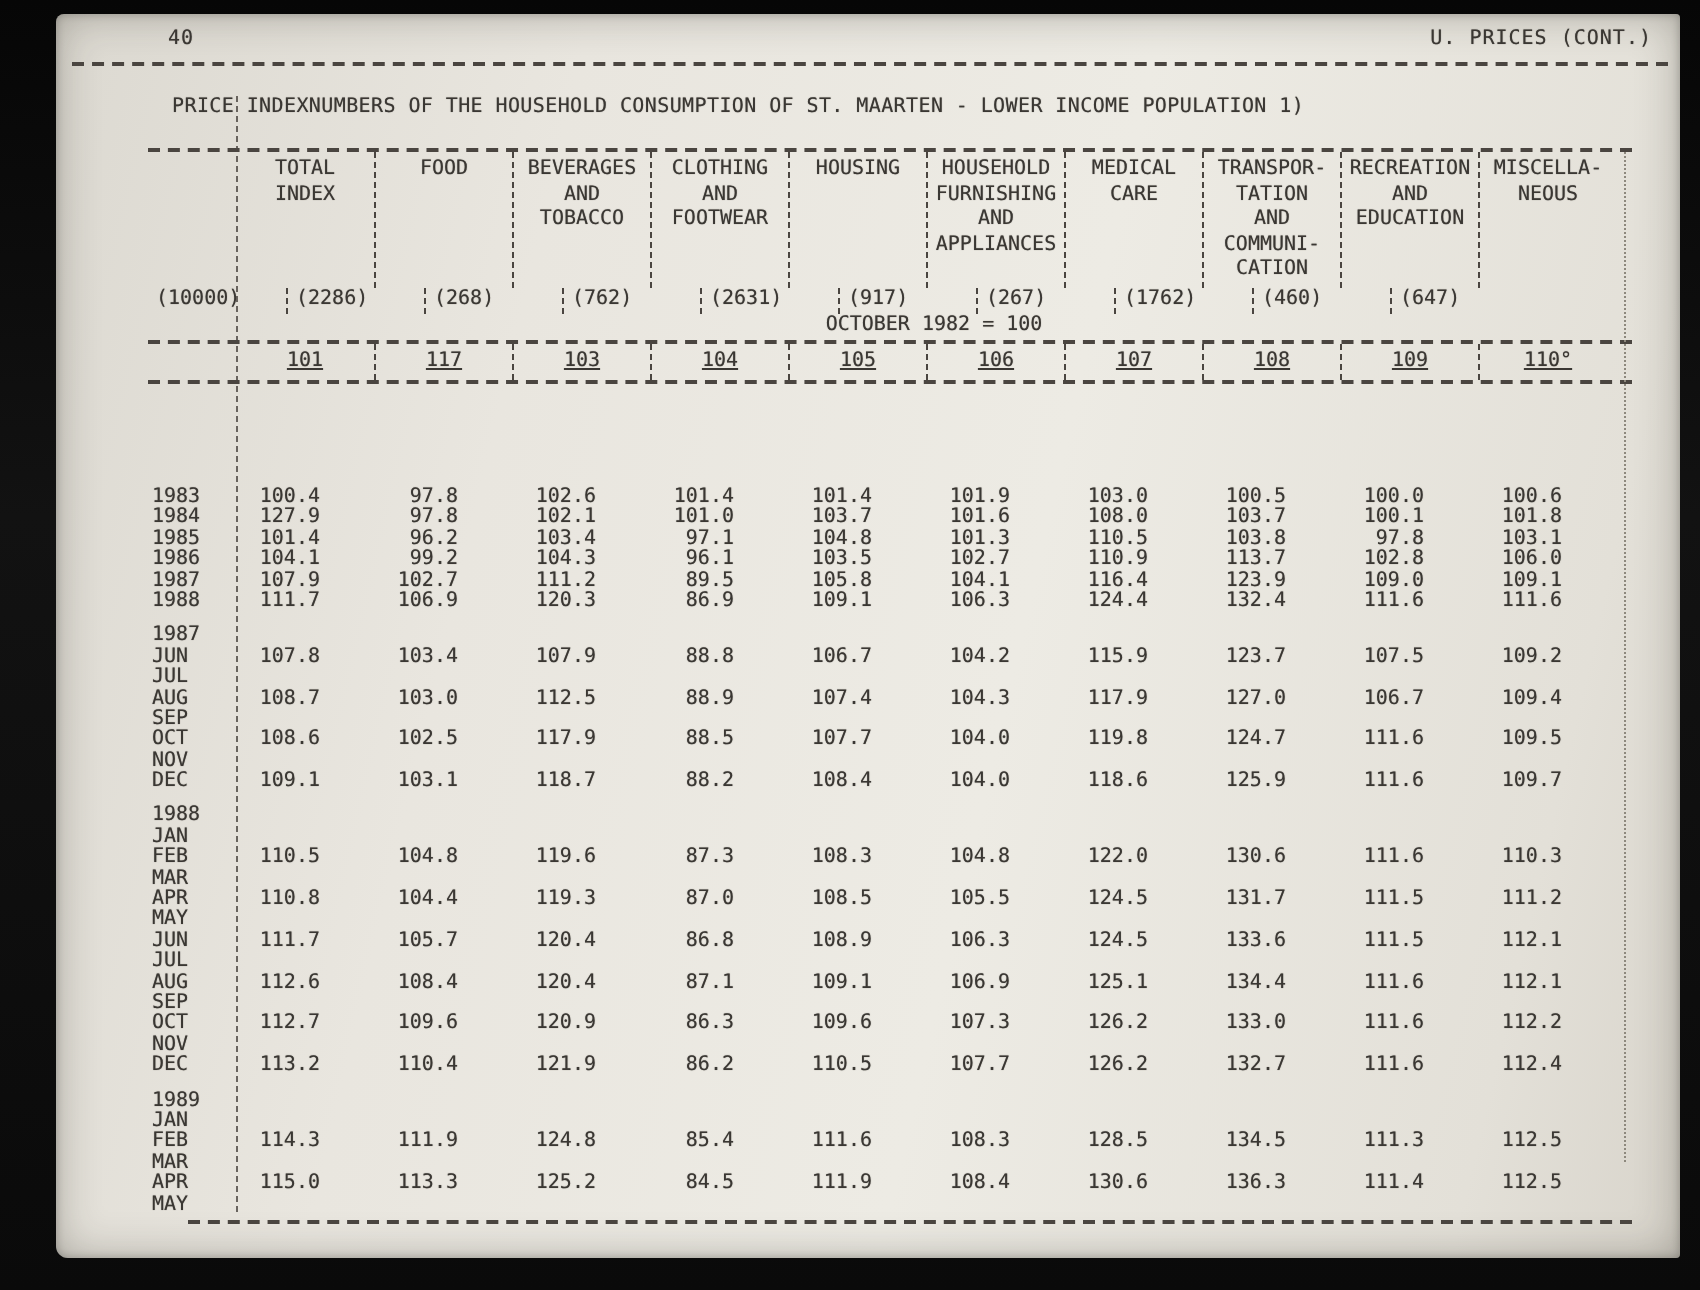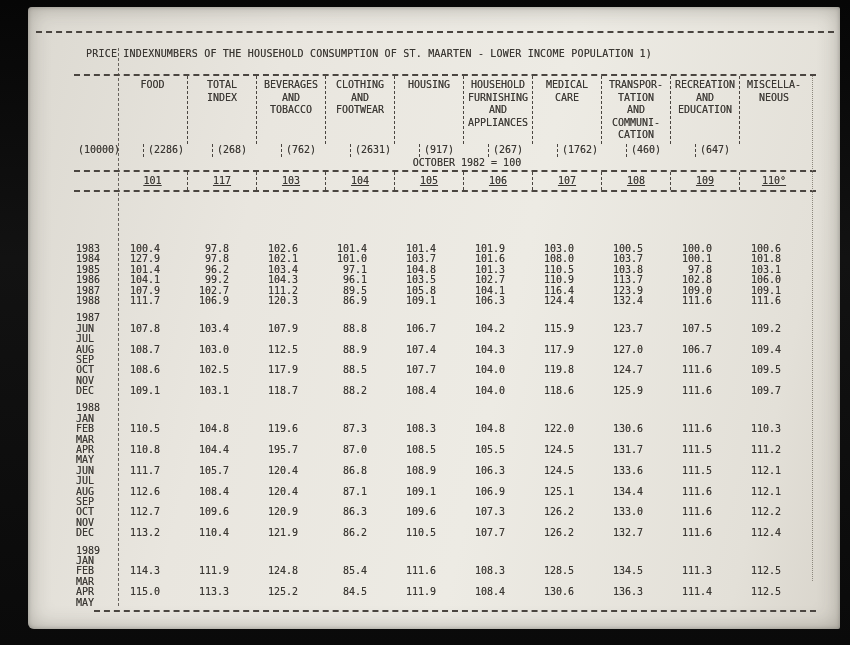--- a/index.html
+++ b/index.html
@@ -68,42 +68,46 @@
   .bottom-rule { margin-top:2px; margin-left:20px; border-top:2px dashed var(--rule,#4a4540); height:2px; }
   .footer { padding-left:26px; padding-top:2px; font-size:9.5px; line-height:11.5px; }
   .footer div { white-space:nowrap; }
 </style>
 </head>
 <body>
 
 <div class="scan">
   <div class="page">
 
+    <div class="topbar">
+      <span>40</span>
+      <span>U. PRICES (CONT.)</span>
+    </div>
     <div class="top-rule"></div>
 
     <div class="ptable rel">
       <div class="vline-left"></div>
       <div class="vline-right"></div>
 
       <div class="title-row">
         <div class="pad"></div>
         <div class="title">PRICE INDEXNUMBERS OF THE HOUSEHOLD CONSUMPTION OF ST. MAARTEN - LOWER INCOME POPULATION 1)</div>
       </div>
 
       <div class="rule"></div>
 
       <div class="hrow">
         <div class="hpad"></div>
         <div class="hcells" id="header-cells">
             <div class="hcell">
-              <div>FOOD</div>
-            </div>
-            <div class="hcell">
               <div>TOTAL</div>
               <div>INDEX</div>
+            </div>
+            <div class="hcell">
+              <div>FOOD</div>
             </div>
             <div class="hcell">
               <div>BEVERAGES</div>
               <div>AND</div>
               <div>TOBACCO</div>
             </div>
             <div class="hcell">
               <div>CLOTHING</div>
               <div>AND</div>
               <div>FOOTWEAR</div>
@@ -375,21 +379,21 @@
           </div>
           <div class="trow">
             <div class="lbl">MAR</div>
             <div class="vals"></div>
           </div>
           <div class="trow">
             <div class="lbl">APR</div>
             <div class="vals">
               <div class="vcell">110.8</div>
               <div class="vcell">104.4</div>
-              <div class="vcell">195.7</div>
+              <div class="vcell">119.3</div>
               <div class="vcell">87.0</div>
               <div class="vcell">108.5</div>
               <div class="vcell">105.5</div>
               <div class="vcell">124.5</div>
               <div class="vcell">131.7</div>
               <div class="vcell">111.5</div>
               <div class="vcell">111.2</div>
             </div>
           </div>
           <div class="trow">

